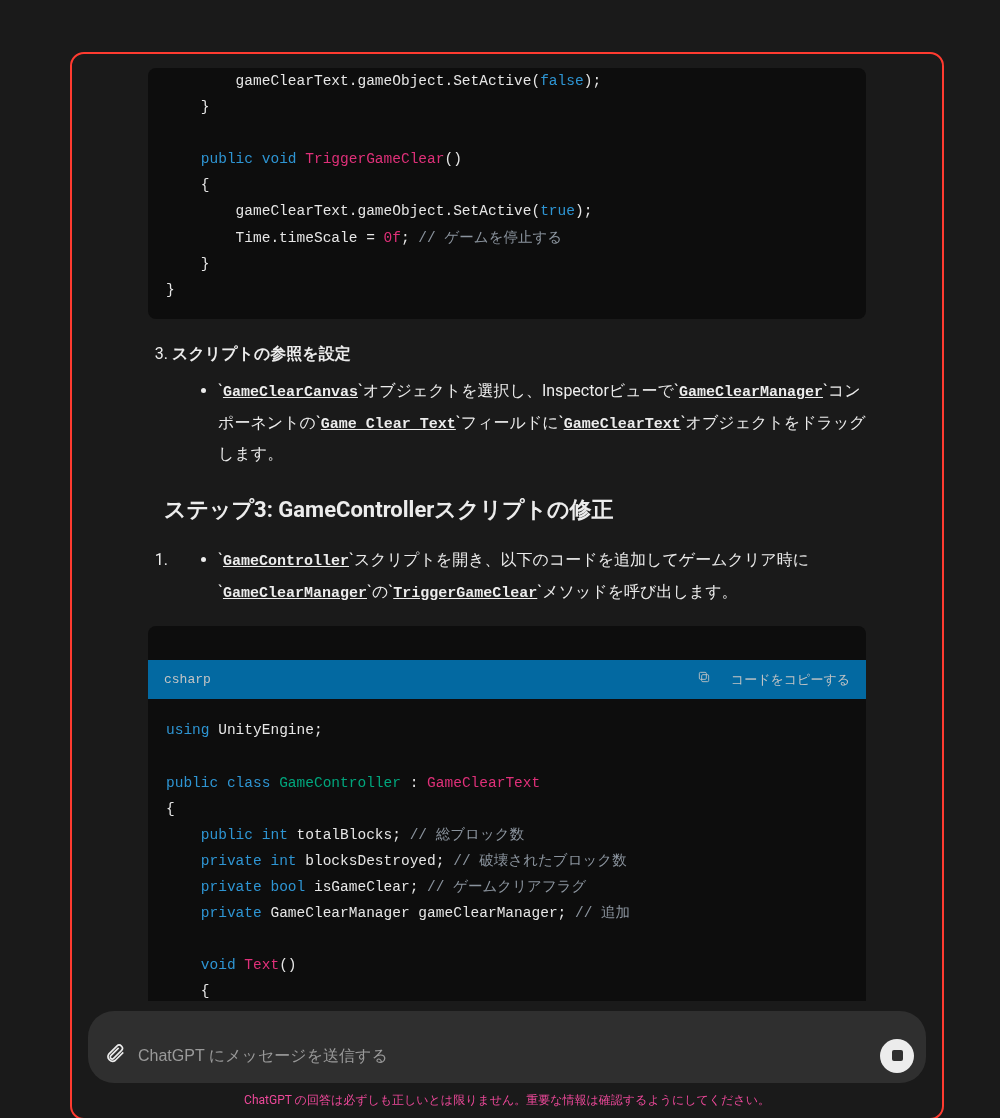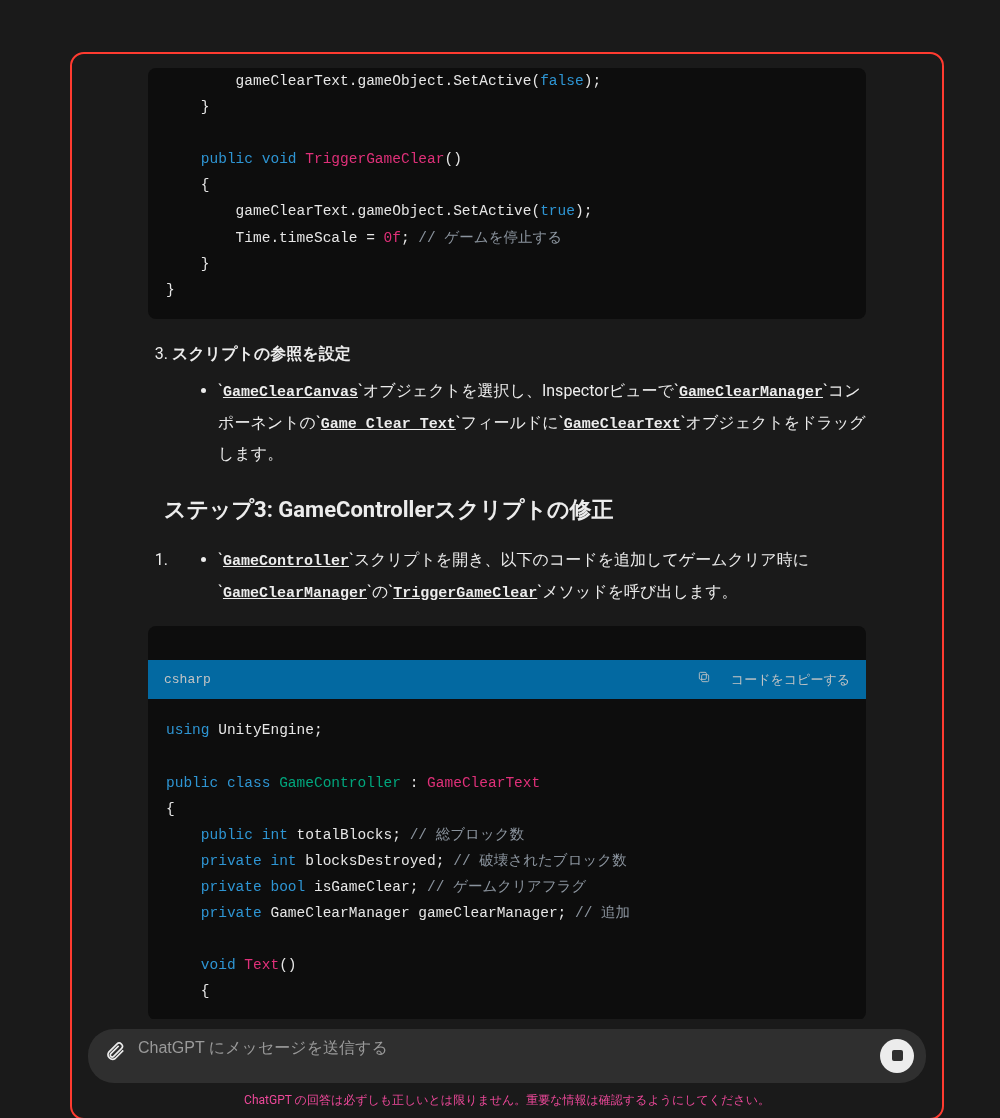--- a/index.html
+++ b/index.html
@@ -91,24 +91,24 @@
   }
   h2.step {
     font-size: 22px;
     font-weight: 700;
     margin: 22px 0 18px 16px;
     color: #ececec;
   }
   .input-row {
     margin: 10px 6px 0 6px;
     display: flex;
-    align-items: flex-start;
+    align-items: center;
     background: #2f2f2f;
     border-radius: 26px;
-    padding: 10px 12px 10px 16px;
+    padding: 28px 12px 10px 16px;
     gap: 12px;
   }
   .input-row .attach-icon svg {
     width: 22px; height: 22px; stroke: #ececec; fill: none; stroke-width: 1.8;
   }
   .input-row input {
     flex: 1;
     background: transparent;
     border: none;
     outline: none;

